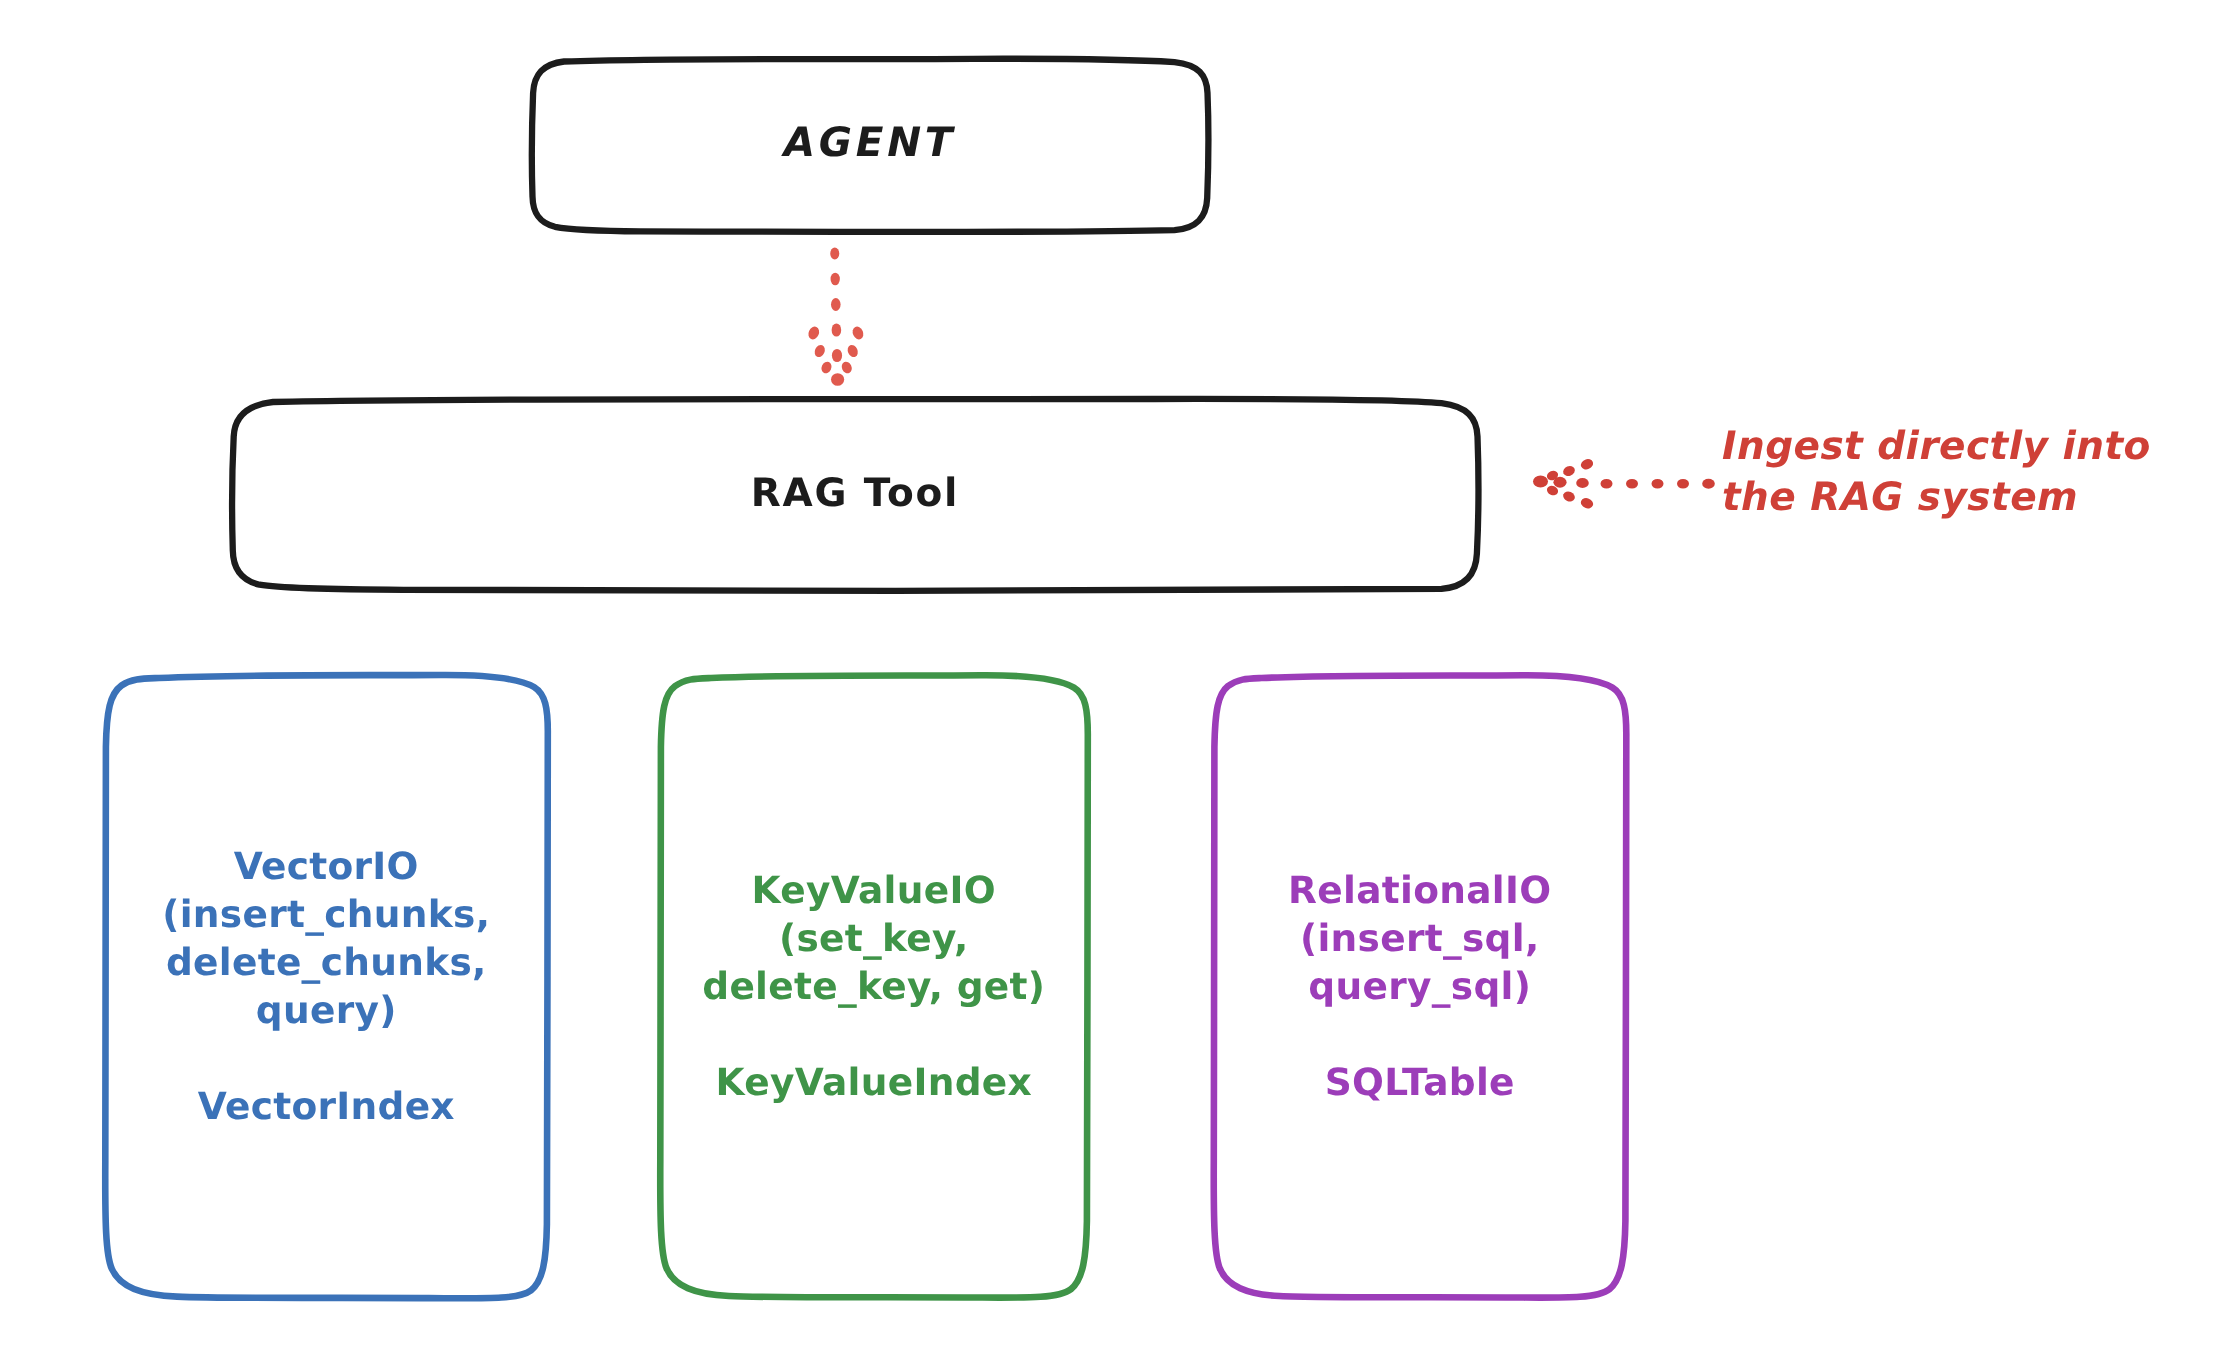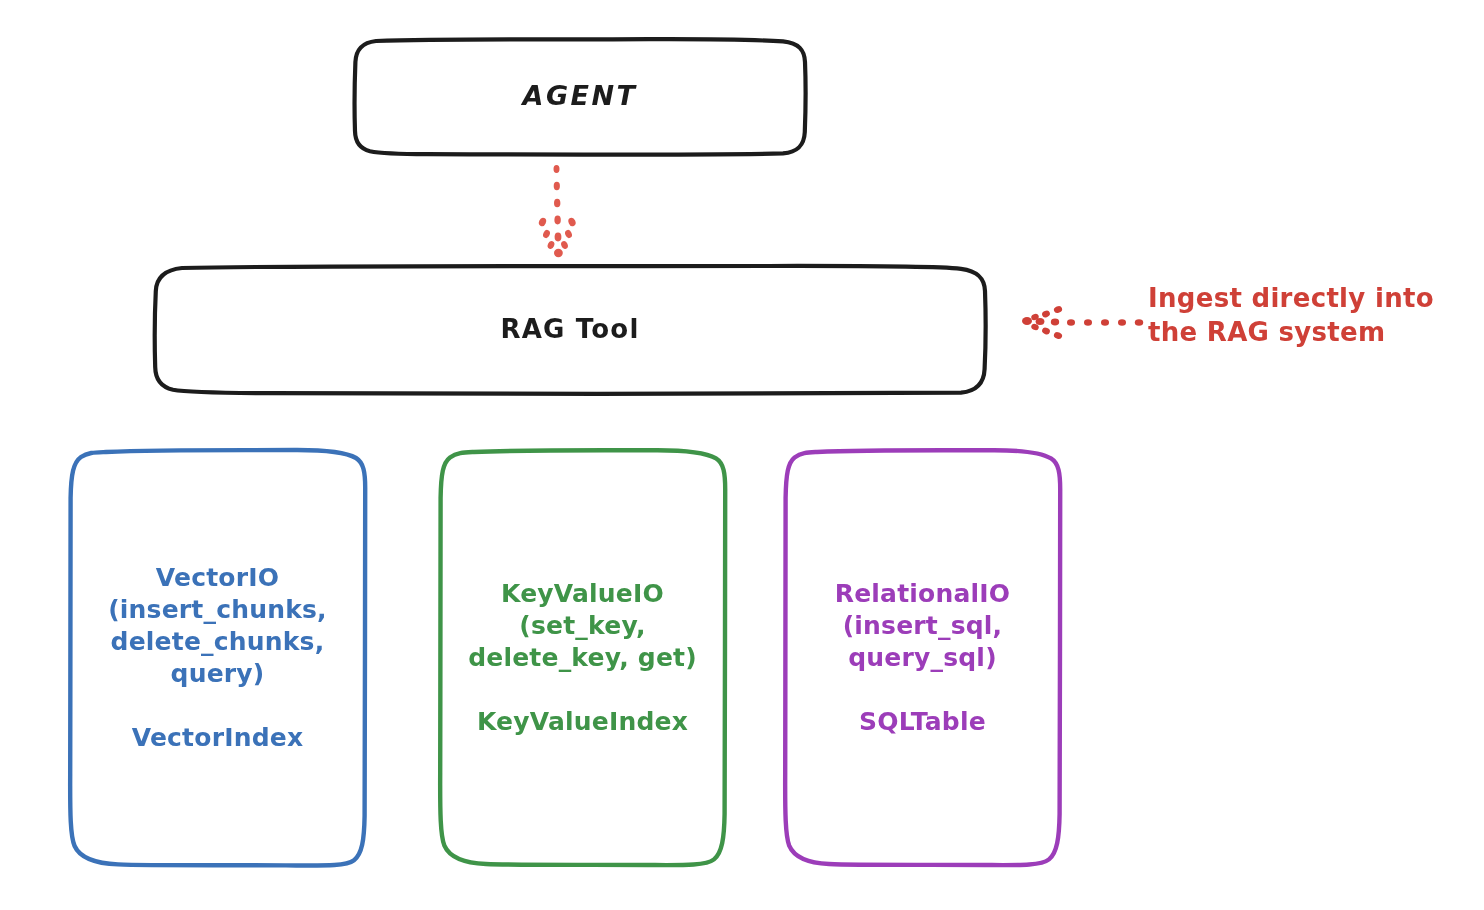--- a/index.html
+++ b/index.html
@@ -74,36 +74,37 @@
 
   
   .card { top: 450px; height: 415px; }
   .card .label {
     font-size: 25px;
     font-weight: 600;
     letter-spacing: 0.2px;
   }
   #vector-node   { left: 70px;  width: 295px; }
   #keyvalue-node { left: 440px; width: 285px; }
-  #relational-node { left: 785px; width: 275px; text-align: center; }
+  #relational-node { left: 809px; width: 275px; text-align: center; }
 
   #vector-node .label     { color: #3b72b8; }
   #keyvalue-node .label   { color: #3f9448; }
   #relational-node .label { color: #9c3db9; }
 
   
   #annotation-text {
     position: absolute;
     left: 1148px;
     top: 281px;
     width: 330px;
     color: #cf4037;
     font-family: "DejaVu Sans", sans-serif;
     font-size: 26px;
     font-weight: 600;
+    font-style: italic;
     line-height: 1.32;
     letter-spacing: 0.3px;
     white-space: pre-line;
     text-align: left;
   }
 
   .arrow-svg {
     position: absolute;
     pointer-events: none;
   }

